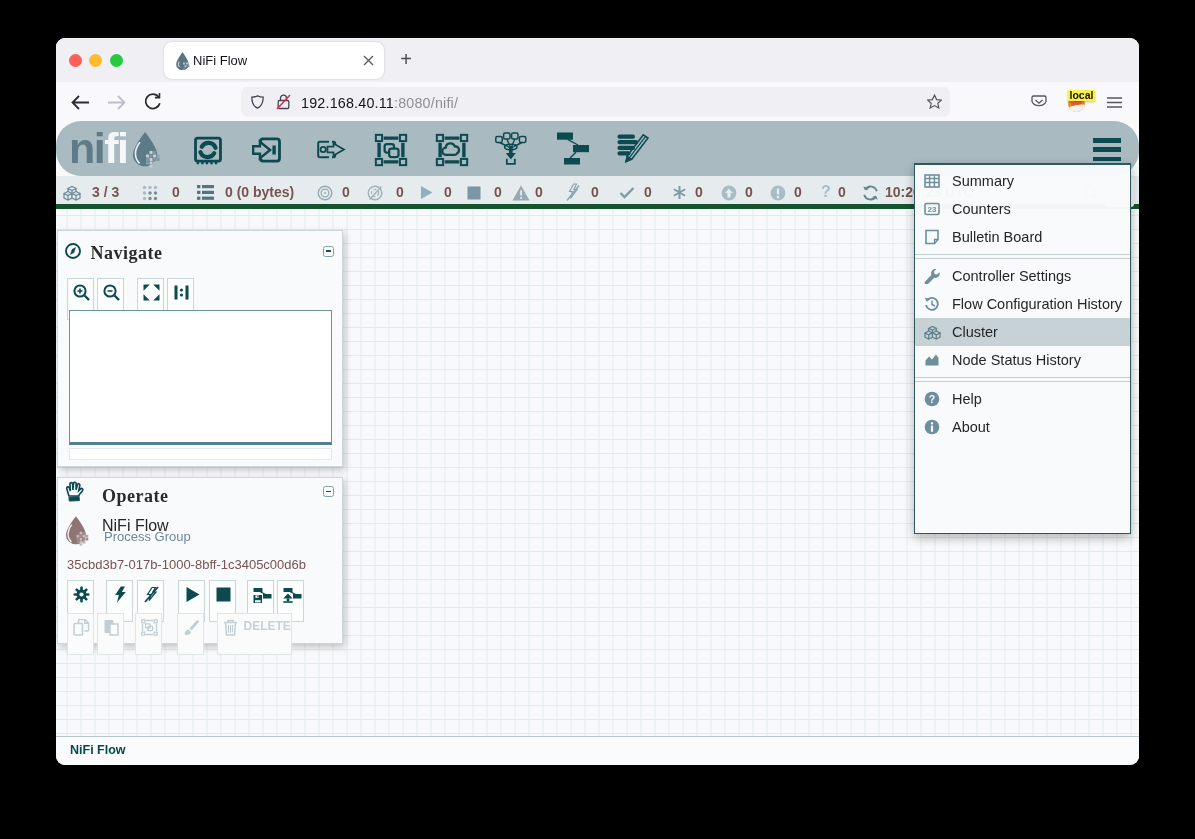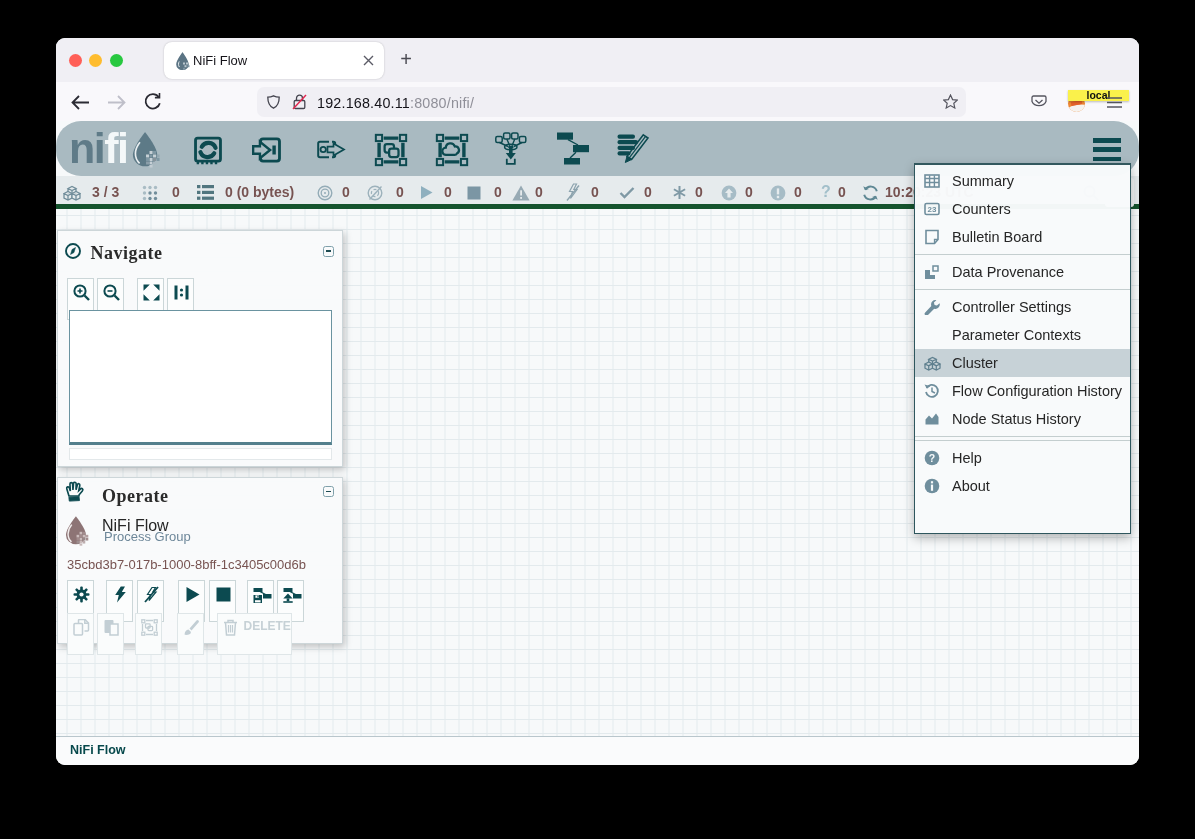--- a/index.html
+++ b/index.html
@@ -6,21 +6,21 @@
   html,body { width:1195px; height:839px; background:#000; font-family:"Liberation Sans", sans-serif; overflow:hidden; }
   #win { position:absolute; left:56px; top:38px; width:1083px; height:727px; border-radius:9px; overflow:hidden; background:#f7f9fa; }
   .abs { position:absolute; }
   
   #tabbar { position:absolute; left:0; top:0; width:100%; height:44px; background:#f0eff4; }
   .tl { position:absolute; top:16px; width:13px; height:13px; border-radius:50%; }
   #tab { position:absolute; left:108px; top:3.5px; width:220px; height:37px; background:#fff; border-radius:8px; box-shadow:0 0 2px rgba(0,0,0,0.22); }
   #tab .title { position:absolute; left:29px; top:11.5px; font-size:13px; color:#15141a; }
   #tabplus { position:absolute; left:335px; top:7px; width:30px; height:30px; color:#4a4a52; font-size:20px; font-weight:300; text-align:center; line-height:29px; }
   #navbar { position:absolute; left:0; top:44px; width:100%; height:39px; background:#f9f8fb; }
-  #urlfield { position:absolute; left:201px; top:5px; width:709px; height:29.5px; background:#f0eff4; border-radius:7px; }
+  #urlfield { position:absolute; left:185px; top:5px; width:709px; height:29.5px; background:#f0eff4; border-radius:7px; }
   #urltext { position:absolute; left:60px; top:7.5px; font-size:14.3px; color:#15141a; letter-spacing:0.2px; }
   #urltext .dim { color:#8f8f98; }
   
   #nfheader { position:absolute; left:0; top:83px; width:100%; height:55px; background:#a9bac1;border-radius:25px; }
   #nflogo { position:absolute; left:13px; top:3px; font-weight:bold; font-size:43px; letter-spacing:-1.5px; color:#5f7b88; }
   #nflogo .fi { color:#f4f8f9; }
   .hbar { position:absolute; left:1037px; width:28px; height:4.8px; background:#0c4a50; }
   
   #stats { position:absolute; left:0; top:138px; width:100%; height:33px; background:#e6ebed; border-bottom:5px solid #14532d; }
   .st { position:absolute; top:0; height:32px; line-height:32px; font-weight:bold; font-size:14px; color:#775351; }
@@ -99,21 +99,21 @@
       <div id="urltext">192.168.40.11<span class="dim">:8080/nifi/</span></div>
     </div>
     <svg class="abs" style="left:975px; top:13px;" width="16" height="15" viewBox="0 0 16 15" fill="none" stroke="#55555f" stroke-width="1.3">
         <path d="M1 2.5 a1.5 1.5 0 0 1 1.5-1.5 h11 a1.5 1.5 0 0 1 1.5 1.5 v4 a7.5 6.5 0 0 1 -14 0 Z"></path>
         <path d="M4.5 5 L8 8.2 L11.5 5"></path>
       </svg>
     <div class="abs" style="left:1012px; top:13px; width:17px; height:17px; border-radius:50%; background:#ed8733; overflow:hidden;">
         <div class="abs" style="left:-2px; top:9.5px; width:22px; height:10px; background:#f6f3ef; transform:rotate(-12deg); border-radius:45% 45% 0 0;"></div>
         <div class="abs" style="left:3px; top:6px; width:11px; height:4px; background:#e2622a; transform:rotate(-10deg);"></div>
       </div>
-    <div class="abs" style="left:1011.5px; top:7.5px; background:#faf14b; font-size:10.5px; font-weight:bold; color:#111; padding:0 19px; line-height:11.5px; box-shadow:0 1px 2px rgba(0,0,0,0.25);">local</div>
+    <div class="abs" style="left:1011.5px; top:7.5px; background:#faf14b; font-size:10.5px; font-weight:bold; color:#111; padding:0 2px; line-height:11.5px; box-shadow:0 1px 2px rgba(0,0,0,0.25);">local</div>
     <svg class="abs" style="left:1051px; top:14.5px;" width="15" height="11" viewBox="0 0 15 11" stroke="#55555f" stroke-width="1.5">
         <path d="M0 1 H15 M0 5.5 H15 M0 10 H15"></path>
       </svg>
   </div>
   <div id="nfheader">
     <div id="nflogo">ni<span class="fi">fi</span></div>
     <svg class="abs" style="left:74px; top:11px;" width="34" height="36" viewBox="0 0 34 37">
       <path d="M15 0 C15 0 2.5 15.5 2.5 23.5 a12.5 11.8 0 0 0 25 0 C27.5 15.5 15 0 15 0 Z" fill="#5d7a87"></path>
       <path d="M9.8 10.5 C3.6 18 3.6 27 9.4 32.2" stroke="#e8eef0" stroke-width="1.7" fill="none"></path>
       <g fill="#c6d0d6">
@@ -470,39 +470,34 @@
         </svg>Summary</div>
     <div class="mi"><svg width="16" height="16" viewBox="0 0 16 16">
           <rect x="1" y="2.5" width="14" height="11" rx="1.5" fill="none" stroke="#6f8e9d" stroke-width="1.6"></rect>
           <text x="8" y="11" font-size="8" font-weight="bold" fill="#6f8e9d" text-anchor="middle" font-family="Liberation Sans">23</text>
         </svg>Counters</div>
     <div class="mi"><svg width="16" height="16" viewBox="0 0 16 16" fill="none" stroke="#6f8e9d" stroke-width="1.6">
           <path d="M2 1.5 H14 V10.5 L10.5 14.5 H2 Z"></path>
           <path d="M10.5 14.5 V10.5 H14" stroke-width="1.3"></path>
         </svg>Bulletin Board</div>
     <div class="msep"></div>
-    <div class="mi"><svg width="16" height="16" viewBox="0 0 16 16" fill="#6f8e9d">
-          <path d="M1 6 H6 V11 H11 V15 H1 Z"></path>
-          <rect x="9" y="2" width="5" height="5" fill="none" stroke="#6f8e9d" stroke-width="1.5"></rect>
-        </svg>Data Provenance</div>
     <div class="msep"></div>
     <div class="mi"><svg width="16" height="16" viewBox="0 0 16 16">
           <path d="M15.6 4.2 L12.9 6.6 L10.6 5.9 L9.9 3.6 L12.4 1.2 A4.4 4.4 0 0 0 7.3 6.9 L1.2 13.4 A1.9 1.9 0 0 0 3.9 16.1 L10.2 9.7 A4.4 4.4 0 0 0 15.6 4.2 Z" fill="#6f8e9d"></path>
         </svg>Controller Settings</div>
-    <div class="mi">Parameter Contexts</div>
+    <div class="mi"><svg width="16" height="16" viewBox="0 0 16 16" fill="none" stroke="#6f8e9d">
+          <path d="M2.6 5 a6 6 0 1 1 -0.6 4" stroke-width="1.8"></path>
+          <path d="M0.5 1.5 L2.8 5.5 L6.5 3.2 Z" fill="#6f8e9d" stroke="none"></path>
+          <path d="M8 4.5 V8.5 L11 10" stroke-width="1.5"></path>
+        </svg>Flow Configuration History</div>
     <div class="mi hl"><svg width="17" height="16" viewBox="0 0 18 17" fill="#c7d2d7" stroke="#5e7f8e" stroke-width="1.3">
           <path d="M5 4.5 L9 2.5 L13 4.5 L9 6.5 Z M5 4.7 V9 L9 11 L13 9 V4.7 M9 6.7 V11"></path>
           <path d="M1 9.5 L5 7.5 L9 9.5 L5 11.5 Z M1 9.7 V14 L5 16 L9 14 V9.7 M5 11.7 V16"></path>
           <path d="M9 9.5 L13 7.5 L17 9.5 L13 11.5 Z M9 9.7 V14 L13 16 L17 14 V9.7 M13 11.7 V16"></path>
         </svg>Cluster</div>
-    <div class="mi"><svg width="16" height="16" viewBox="0 0 16 16" fill="none" stroke="#6f8e9d">
-          <path d="M2.6 5 a6 6 0 1 1 -0.6 4" stroke-width="1.8"></path>
-          <path d="M0.5 1.5 L2.8 5.5 L6.5 3.2 Z" fill="#6f8e9d" stroke="none"></path>
-          <path d="M8 4.5 V8.5 L11 10" stroke-width="1.5"></path>
-        </svg>Flow Configuration History</div>
     <div class="mi"><svg width="16" height="16" viewBox="0 0 16 16" fill="#6f8e9d">
           <path d="M1.5 13.5 V8.5 L5 4.5 L8 7.5 L12 2.5 L14.5 6 V13.5 Z"></path>
         </svg>Node Status History</div>
     <div class="msep"></div>
     <div class="msep"></div>
     <div class="mi"><svg width="16" height="16" viewBox="0 0 16 16">
           <circle cx="8" cy="8" r="7.3" fill="#6f8e9d"></circle>
           <text x="8" y="11.8" font-size="10.5" font-weight="bold" fill="#f6f9fa" text-anchor="middle" font-family="Liberation Sans">?</text>
         </svg>Help</div>
     <div class="mi"><svg width="16" height="16" viewBox="0 0 16 16">

